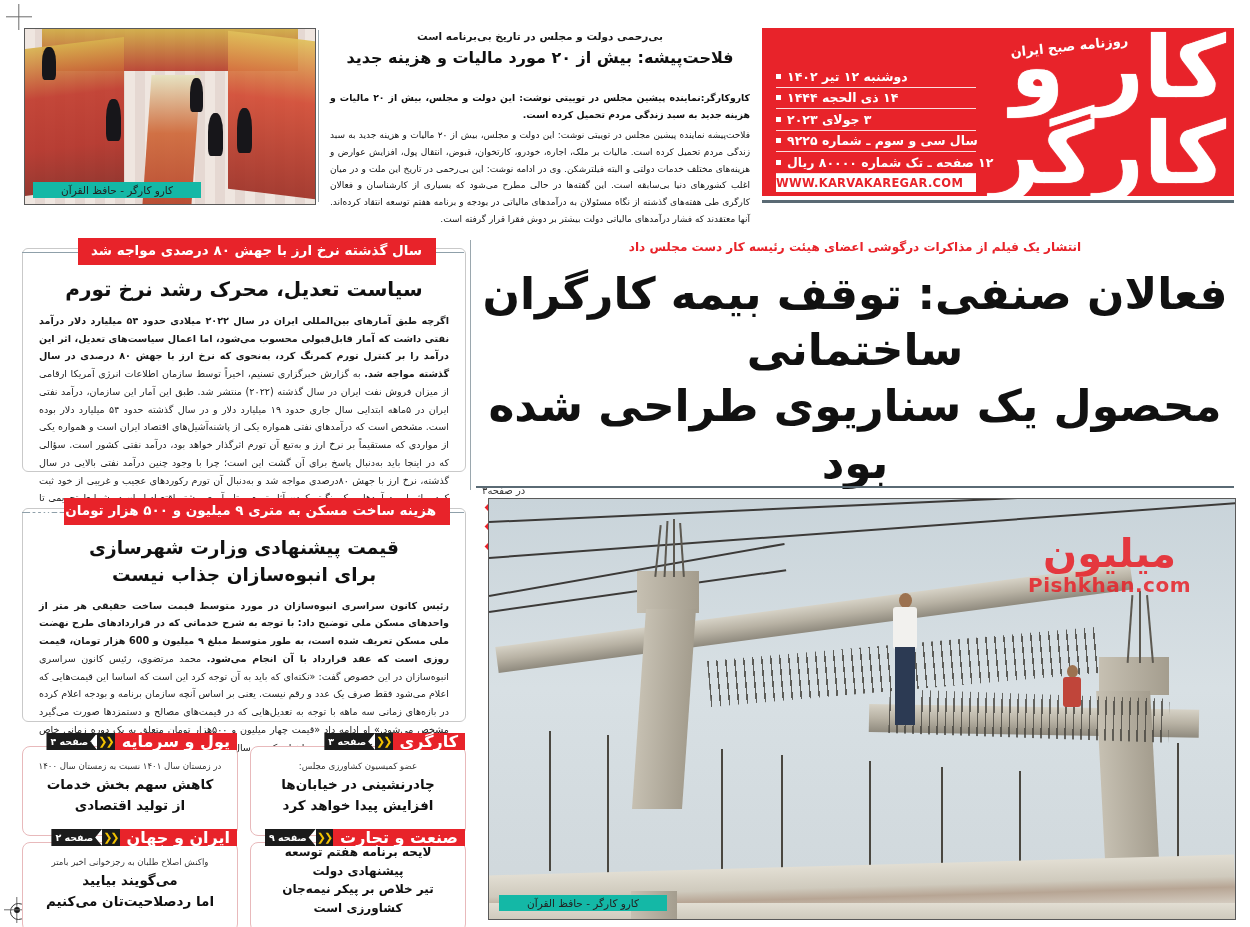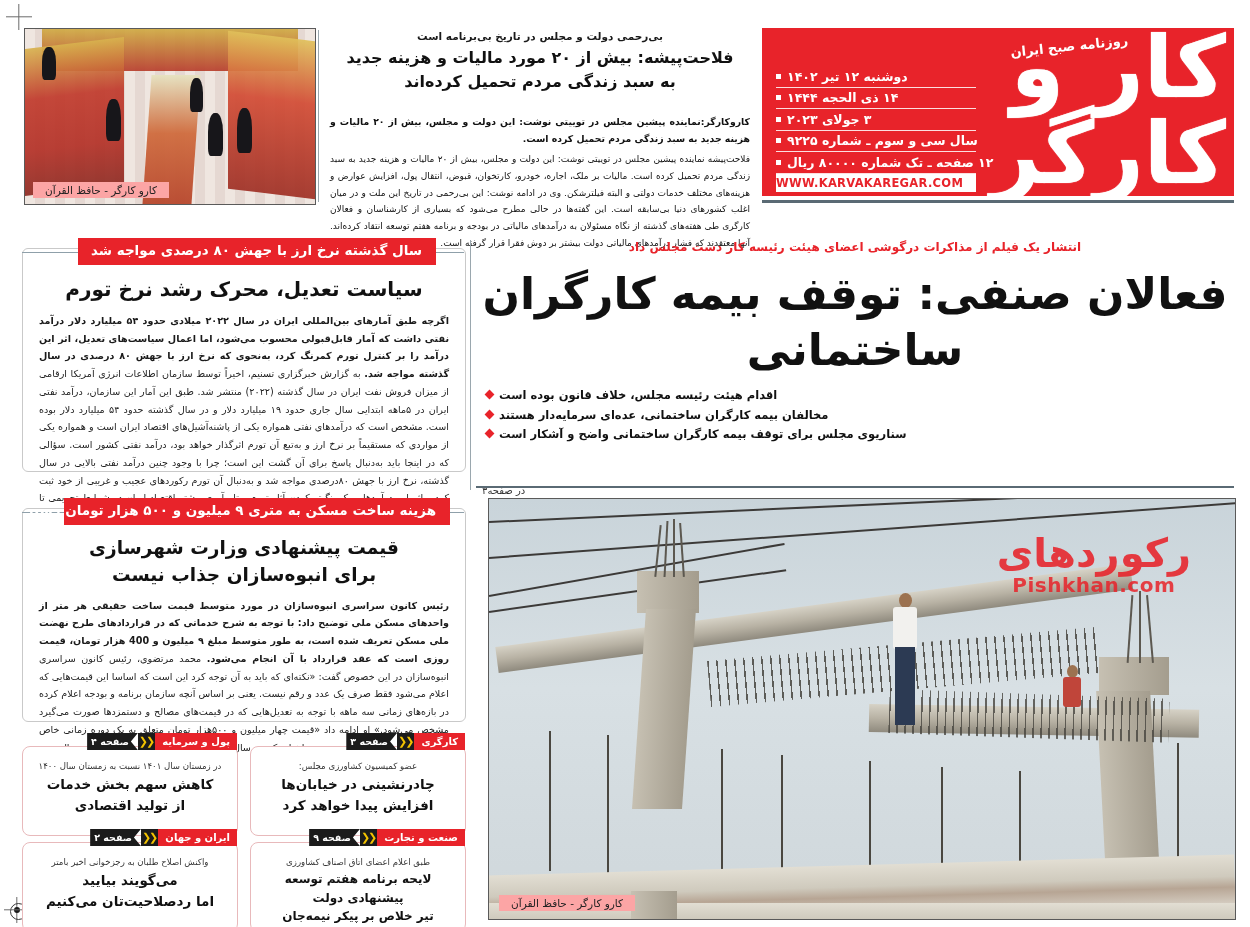--- a/index.html
+++ b/index.html
@@ -81,22 +81,22 @@
   .cs-slab{position:absolute;background:linear-gradient(180deg,#e2ded3,#cfcabd 40%,#b7a594 60%,#ded9cf);}
   .cs-rod{position:absolute;width:2px;background:#4a4740;}
   .cs-rebar{position:absolute;width:1.5px;background:#5c5850;}
   .cs-worker-body{position:absolute;background:#f2f1ee;border-radius:3px;}
   .cs-worker-legs{position:absolute;background:#2c3a53;}
   .cs-worker-head{position:absolute;background:#9c7250;border-radius:50%;}
   .wm{position:absolute;right:44px;top:34px;text-align:center;pointer-events:none;}
   .wm-fa{font-size:40px;font-weight:bold;color:#e8232a;opacity:.88;line-height:1;direction:rtl;}
   .wm-en{font-size:20px;font-weight:bold;color:#e8232a;opacity:.85;letter-spacing:.5px;direction:ltr;}
   .ph-caption{
-    position:absolute;left:8px;bottom:6px;background:#fca5a5;
-    padding:2px 12px;font-size:10.5px;color:#222;border:0;white-space:nowrap;margin-top:48px;
+    position:absolute;left:8px;bottom:6px;background:#14b8a6;
+    padding:2px 28px;font-size:10.5px;color:#222;border:0;white-space:nowrap;margin-top:48px;
   }
   .ph-caption.bigpic{left:10px;bottom:8px;font-size:10.5px;}
 
   
   .art{position:absolute;border:1px solid #c9c9c9;border-radius:6px;background:#fff;}
   .redbar{
     position:absolute;background:#e8232a;color:#fff;font-weight:bold;
     font-size:13.5px;line-height:1;padding:6px 14px 7px;white-space:nowrap;
     text-align:left;z-index:4;direction:rtl;
   }
@@ -155,21 +155,21 @@
   .main-divline{position:absolute;left:470px;top:240px;width:1px;height:250px;background:#9aa7ae;}
   .main-hline{position:absolute;left:476px;top:486px;width:758px;height:2px;background:#5a6a74;}
 
   
   .nbox{position:absolute;width:214px;height:88px;border:1px solid #e8b9bb;border-radius:8px;background:#fff;}
   .nbox .tag{
     position:absolute;top:-14px;right:0;display:flex;align-items:stretch;
     height:17px;direction:rtl;z-index:3;
   }
   .tag-sec{
-    background:#e8232a;color:#fff;font-size:10px;font-weight:bold;
+    background:#e8232a;color:#fff;font-size:16px;font-weight:bold;
     padding:0 7px;display:flex;align-items:center;white-space:nowrap;
   }
   .tag-chev{
     background:#1b1b1b;color:#f2c200;display:flex;align-items:center;
     padding:0 2px 0 1px;font-size:11px;letter-spacing:-2px;line-height:1;
   }
   .tag-page{
     background:#1b1b1b;color:#fff;font-size:9.5px;font-weight:bold;
     padding:0 9px 0 4px;display:flex;align-items:center;white-space:nowrap;
     clip-path:polygon(0 0,100% 0,calc(100% - 7px) 50%,100% 100%,0 100%);
@@ -239,21 +239,20 @@
     <div class="mk-person" style="left:73%;top:45%;width:15px;height:45px;"></div>
     <div class="mk-person" style="left:6%;top:10%;width:14px;height:33px;"></div>
     <div class="ph-caption">کارو کارگر - حافظ القرآن</div>
   </div>
 
   <div class="topart-div"></div>
   <div class="topart">
     <div class="kicker">بی‌رحمی دولت و مجلس در تاریخ بی‌برنامه است</div>
     <h2>
       <span>فلاحت‌پیشه: بیش از ۲۰ مورد مالیات و هزینه جدید</span><br>
-      <span>به سبد زندگی مردم تحمیل کرده‌اند</span>
     </h2>
     <div class="lead">کاروکارگر:نماینده پیشین مجلس در توییتی نوشت: این دولت و مجلس، بیش از ۲۰ مالیات و هزینه جدید به سبد زندگی مردم تحمیل کرده است.</div>
     <div class="body">فلاحت‌پیشه نماینده پیشین مجلس در توییتی نوشت: این دولت و مجلس، بیش از ۲۰ مالیات و هزینه جدید به سبد زندگی مردم تحمیل کرده است. مالیات بر ملک، اجاره، خودرو، کارتخوان، قبوض، انتقال پول، افزایش عوارض و هزینه‌های مختلف خدمات دولتی و البته فیلترشکن. وی در ادامه نوشت: این بی‌رحمی در تاریخ این ملت و در میان اغلب کشورهای دنیا بی‌سابقه است. این گفته‌ها در حالی مطرح می‌شود که بسیاری از کارشناسان و فعالان کارگری طی هفته‌های گذشته از نگاه مسئولان به درآمدهای مالیاتی در بودجه و برنامه هفتم توسعه انتقاد کرده‌اند. آنها معتقدند که فشار درآمدهای مالیاتی دولت بیشتر بر دوش فقرا قرار گرفته است.</div>
   </div>
 
   <div class="redbar-rule" style="left:22px;top:252px;width:442px;"></div>
   <div class="redbar" style="left:78px;top:238px;width:330px;">سال گذشته نرخ ارز با جهش ۸۰ درصدی مواجه شد</div>
   <div class="art art1">
     <div class="art-title">سیاست تعدیل، محرک رشد نرخ تورم</div>
     <div class="art-body">
@@ -266,33 +265,34 @@
   </div>
 
   <div class="redbar-rule" style="left:22px;top:512px;width:442px;"></div>
   <div class="redbar" style="left:64px;top:498px;width:358px;">هزینه ساخت مسکن به متری ۹ میلیون و ۵۰۰ هزار تومان رسید</div>
   <div class="art art2">
     <div class="art-title">
       <span>قیمت پیشنهادی وزارت شهرسازی</span><br>
       <span>برای انبوه‌سازان جذاب نیست</span>
     </div>
     <div class="art-body">
-      <span class="art-lead">رئیس کانون سراسری انبوه‌سازان در مورد متوسط قیمت ساخت حقیقی هر متر از واحدهای مسکن ملی توضیح داد: با توجه به شرح خدماتی که در قراردادهای طرح نهضت ملی مسکن تعریف شده است، به طور متوسط مبلغ ۹ میلیون و 400 هزار تومان، قیمت روزی است که عقد قرارداد با آن انجام می‌شود.</span>
+      <span class="art-lead">رئیس کانون سراسری انبوه‌سازان در مورد متوسط قیمت ساخت حقیقی هر متر از واحدهای مسکن ملی توضیح داد: با توجه به شرح خدماتی که در قراردادهای طرح نهضت ملی مسکن تعریف شده است، به طور متوسط مبلغ ۹ میلیون و 600 هزار تومان، قیمت روزی است که عقد قرارداد با آن انجام می‌شود.</span>
       <span>محمد مرتضوی، رئیس کانون سراسری انبوه‌سازان در این خصوص گفت: «نکته‌ای که باید به آن توجه کرد این است که اساسا این قیمت‌هایی که اعلام می‌شود فقط صرف یک عدد و رقم نیست. یعنی بر اساس آنچه سازمان برنامه و بودجه اعلام کرده در بازه‌های زمانی سه ماهه با توجه به تعدیل‌هایی که در قیمت‌های مصالح و دستمزدها صورت می‌گیرد مشخص می‌شود.» او ادامه داد «قیمت چهار میلیون و ۵۰۰هزار تومان متعلق به یک دوره زمانی خاص بوده و متناسب با یک شاخص سه ماهه‌ای که در سال ۱۴۰۰ تعیین شده و شاخص مبنای آن سال بوده است مطرح شده بود.</span>
       <div style="overflow:hidden;">
         <span class="art-more">ادامه در صفحه ۹</span>
       </div>
     </div>
   </div>
 
   <div class="main-divline"></div>
   <div class="mainwrap">
     <div class="main-kicker">انتشار یک فیلم از مذاکرات درگوشی اعضای هیئت رئیسه کار دست مجلس داد</div>
     <div class="main-head">
       <div>فعالان صنفی: توقف بیمه کارگران ساختمانی</div>
+      <div>محصول یک سناریوی طراحی شده بود</div>
     </div>
     <div class="bullets">
       <div class="bullet">
         <span>اقدام هیئت رئیسه مجلس، خلاف قانون بوده است</span>
         <span class="dia"></span>
       </div>
       <div class="bullet">
         <span>مخالفان بیمه کارگران ساختمانی، عده‌ای سرمایه‌دار هستند</span>
         <span class="dia"></span>
       </div>
@@ -348,21 +348,21 @@
     <div class="cs-rod" style="left:380px;top:262px;height:132px;"></div>
     <div class="cs-rod" style="left:452px;top:268px;height:128px;"></div>
     <div class="cs-rod" style="left:530px;top:272px;height:124px;"></div>
     <div class="cs-rod" style="left:688px;top:244px;height:140px;"></div>
 
     <div class="cs-slab" style="left:0;top:366px;width:746px;height:54px;transform:rotate(-1.6deg);"></div>
     <div class="cs-slab" style="left:0;top:404px;width:746px;height:40px;"></div>
     <div class="cs-col" style="left:142px;top:392px;width:46px;height:46px;"></div>
 
     <div class="wm">
-      <div class="wm-fa">رکوردهای</div>
+      <div class="wm-fa">میلیون</div>
       <div class="wm-en">Pishkhan.com</div>
     </div>
 
     <div class="ph-caption bigpic">کارو کارگر - حافظ القرآن</div>
   </div>
 
   <div class="nbox nb1">
     <div class="tag">
       <span class="tag-sec">کارگری</span>
       <span class="tag-chev">❮❮</span>
@@ -387,21 +387,20 @@
       <span>از تولید اقتصادی</span>
     </div>
   </div>
 
   <div class="nbox nb3">
     <div class="tag">
       <span class="tag-sec">صنعت و تجارت</span>
       <span class="tag-chev">❮❮</span>
       <span class="tag-page">صفحه ۹</span>
     </div>
-    <div class="nk">طبق اعلام اعضای اتاق اصناف کشاورزی</div>
     <div class="nt" style="font-size:12px;">
       <span>لایحه برنامه هفتم توسعه پیشنهادی دولت</span><br>
       <span>تیر خلاص بر پیکر نیمه‌جان کشاورزی است</span>
     </div>
   </div>
 
   <div class="nbox nb4">
     <div class="tag">
       <span class="tag-sec">ایران و جهان</span>
       <span class="tag-chev">❮❮</span>

